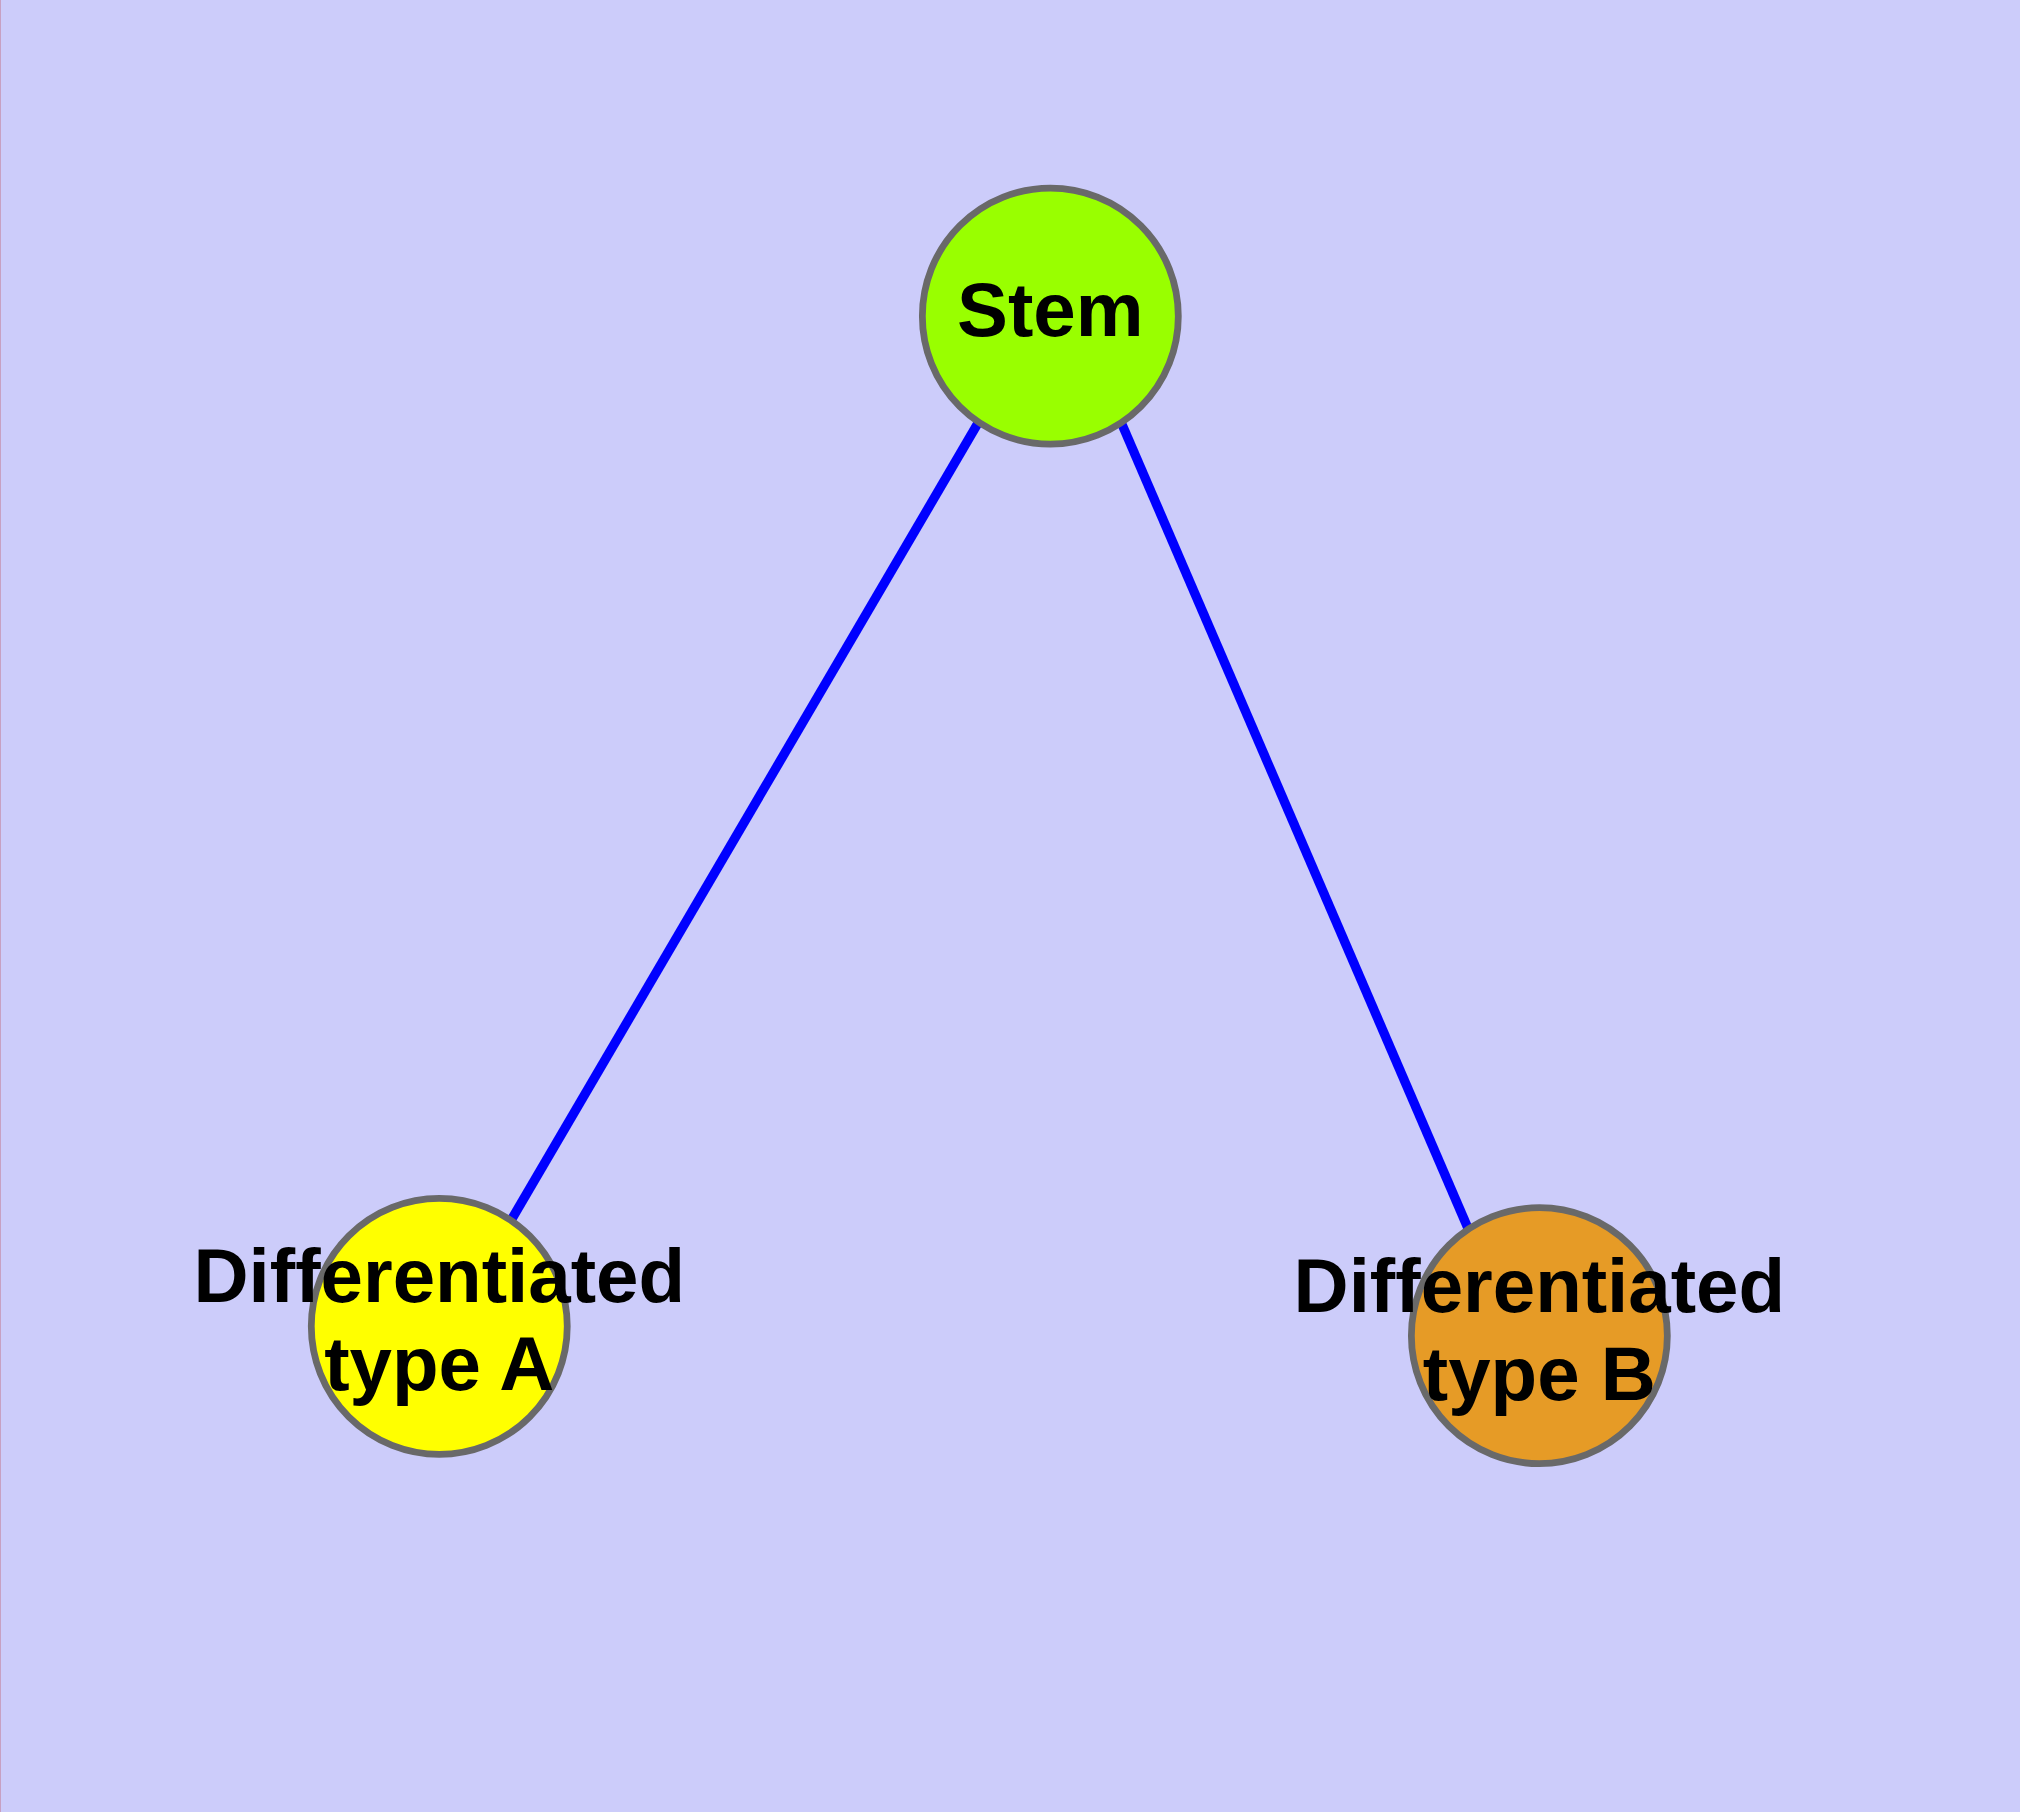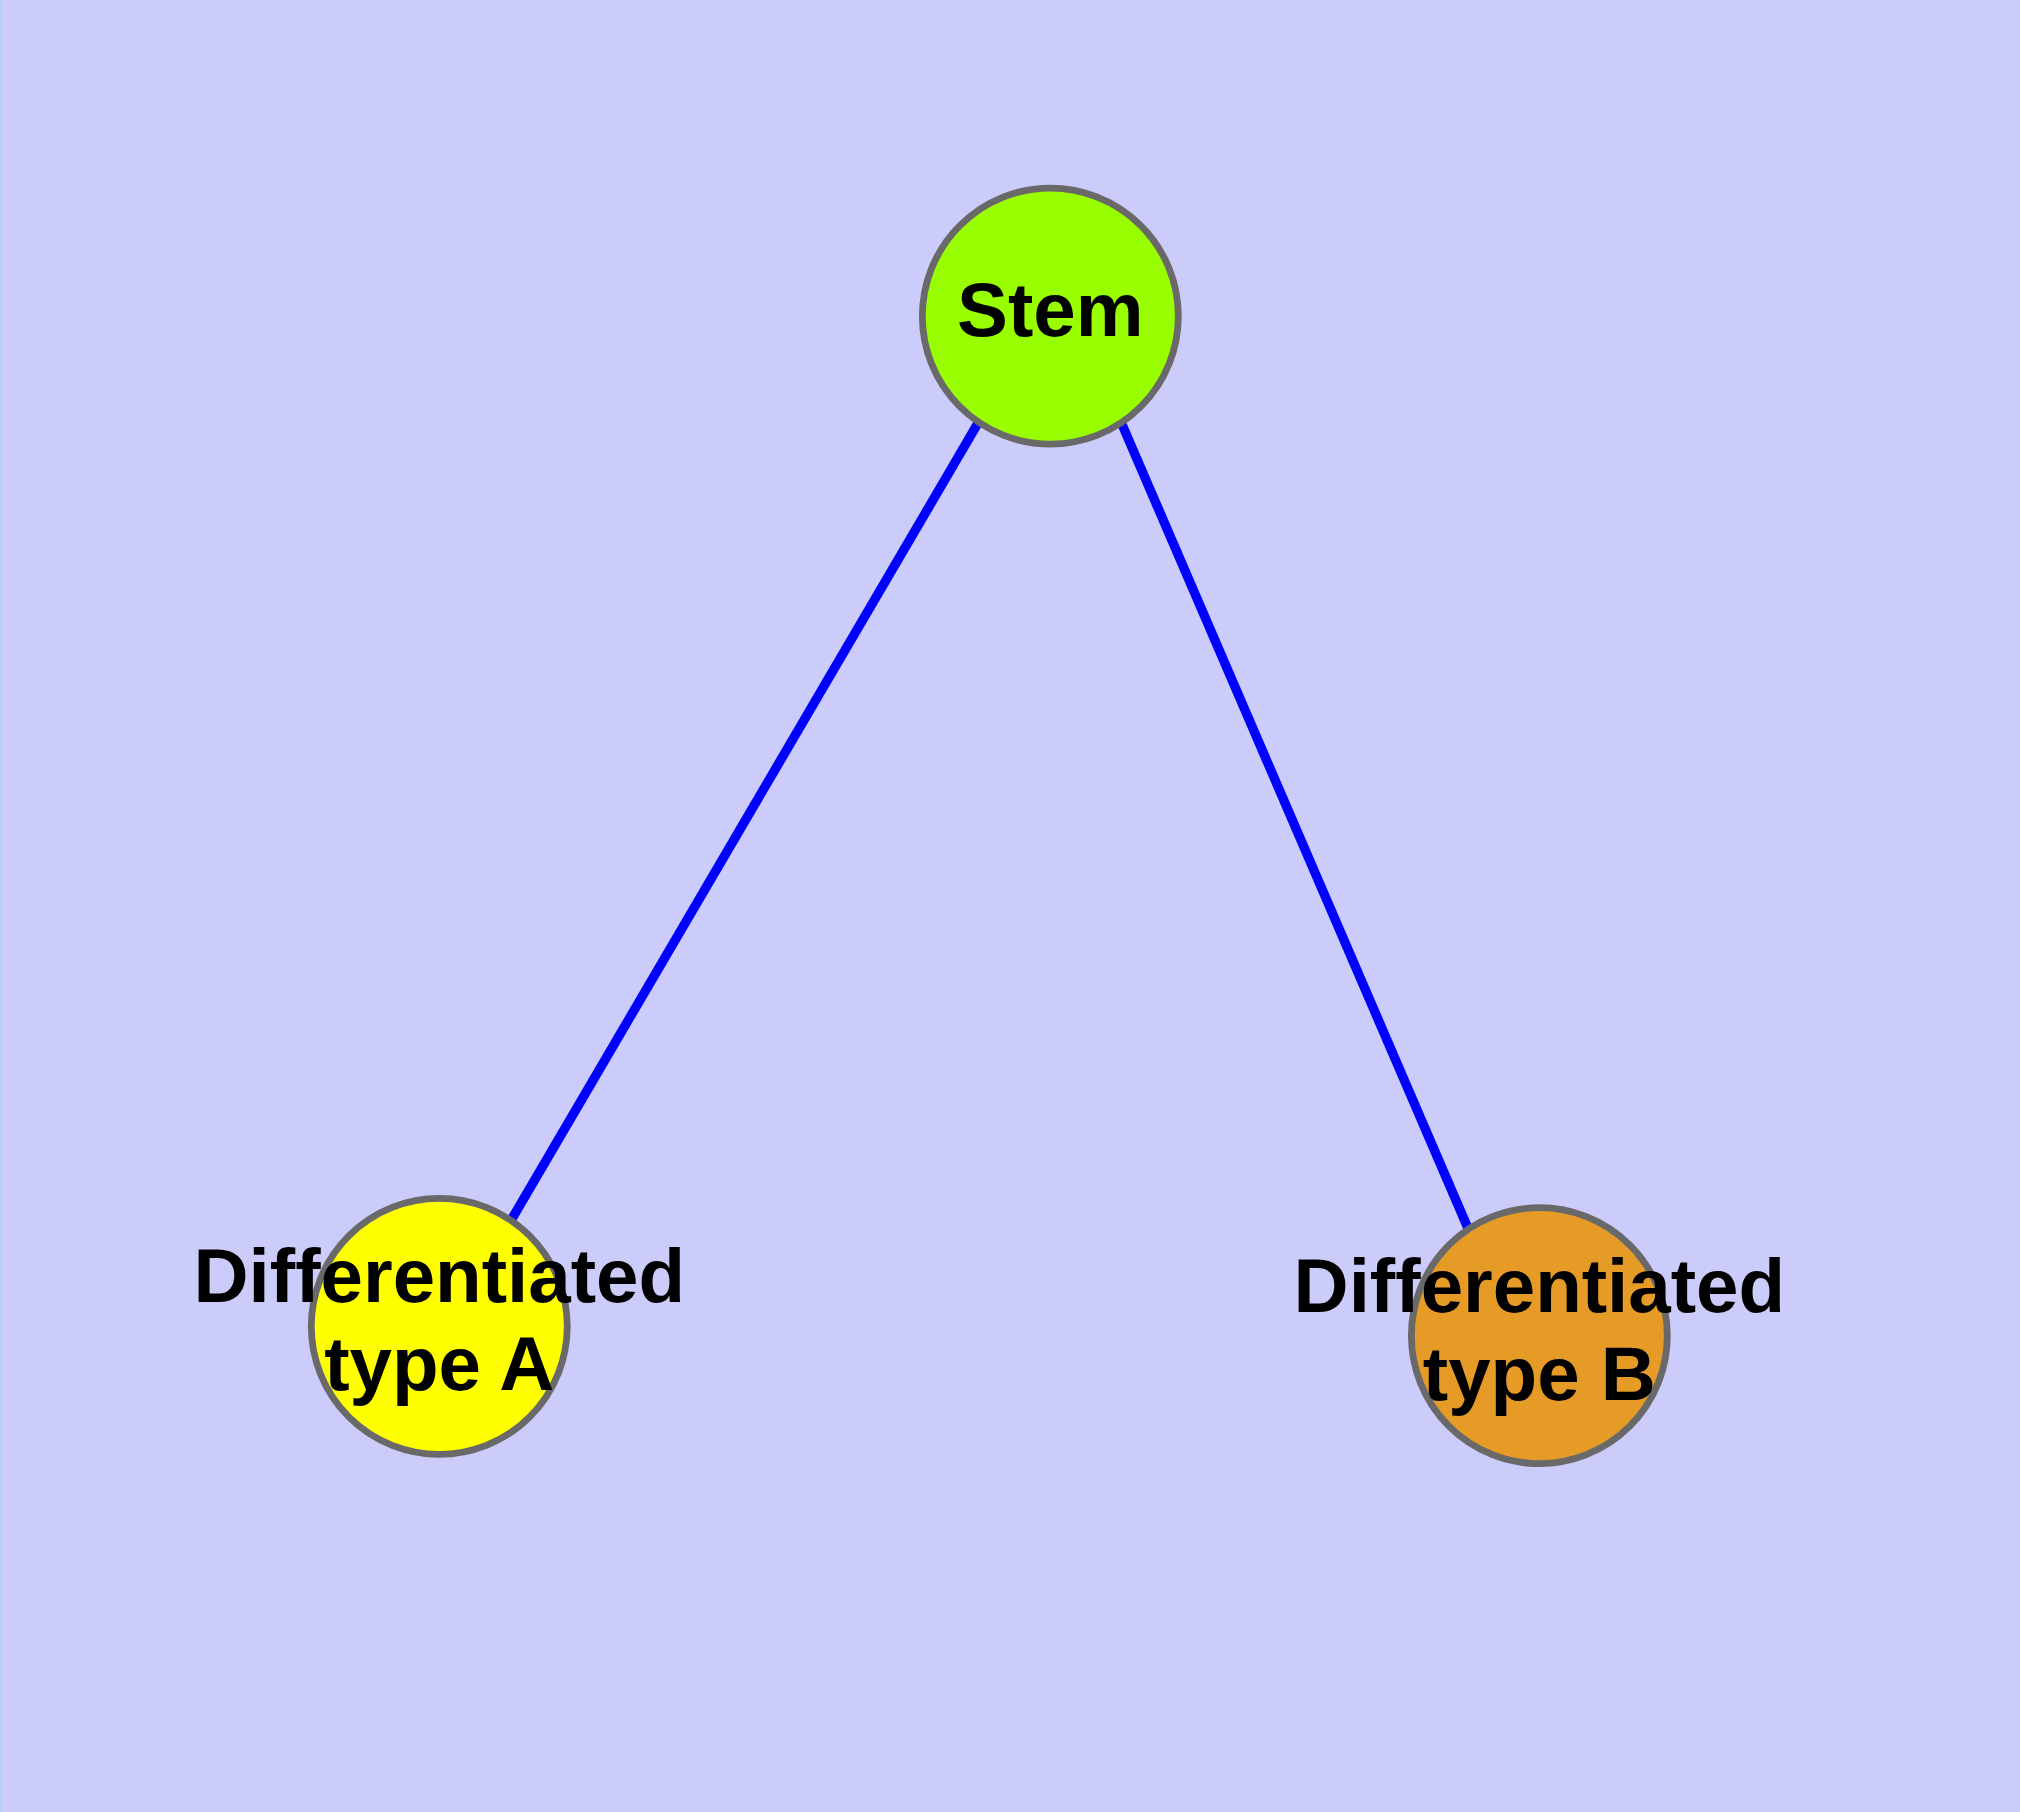--- a/index.html
+++ b/index.html
@@ -30,21 +30,21 @@
     font-size: 90px;
     fill: #000000;
     text-anchor: middle;
     dominant-baseline: middle;
     paint-order: normal;
   }
 </style>
 </head>
 <body>
 
-<div id="canvas" style="width: 2021px; height: 1812px; background: #7dd3fc;">
+<div id="canvas" style="width: 2021px; height: 1812px; background: #b91c1c;">
   <svg id="graph-svg" viewBox="0 0 2384 2138" xmlns="http://www.w3.org/2000/svg" style="width: 2021px; height: 1812px;">
 
     <rect id="bg-rect" x="0" y="0" width="2384" height="2138" fill="#ccccfa"></rect>
 
     <g id="edges-group">
       <line class="edge" id="edge-0" x1="1155" y1="497" x2="602" y2="1441" stroke="#0000ff" stroke-width="11" stroke-linecap="butt"></line>
       <line class="edge" id="edge-1" x1="1322" y1="497" x2="1733" y2="1452" stroke="#0000ff" stroke-width="11" stroke-linecap="butt"></line>
     </g>
 
     <g id="nodes-group">

